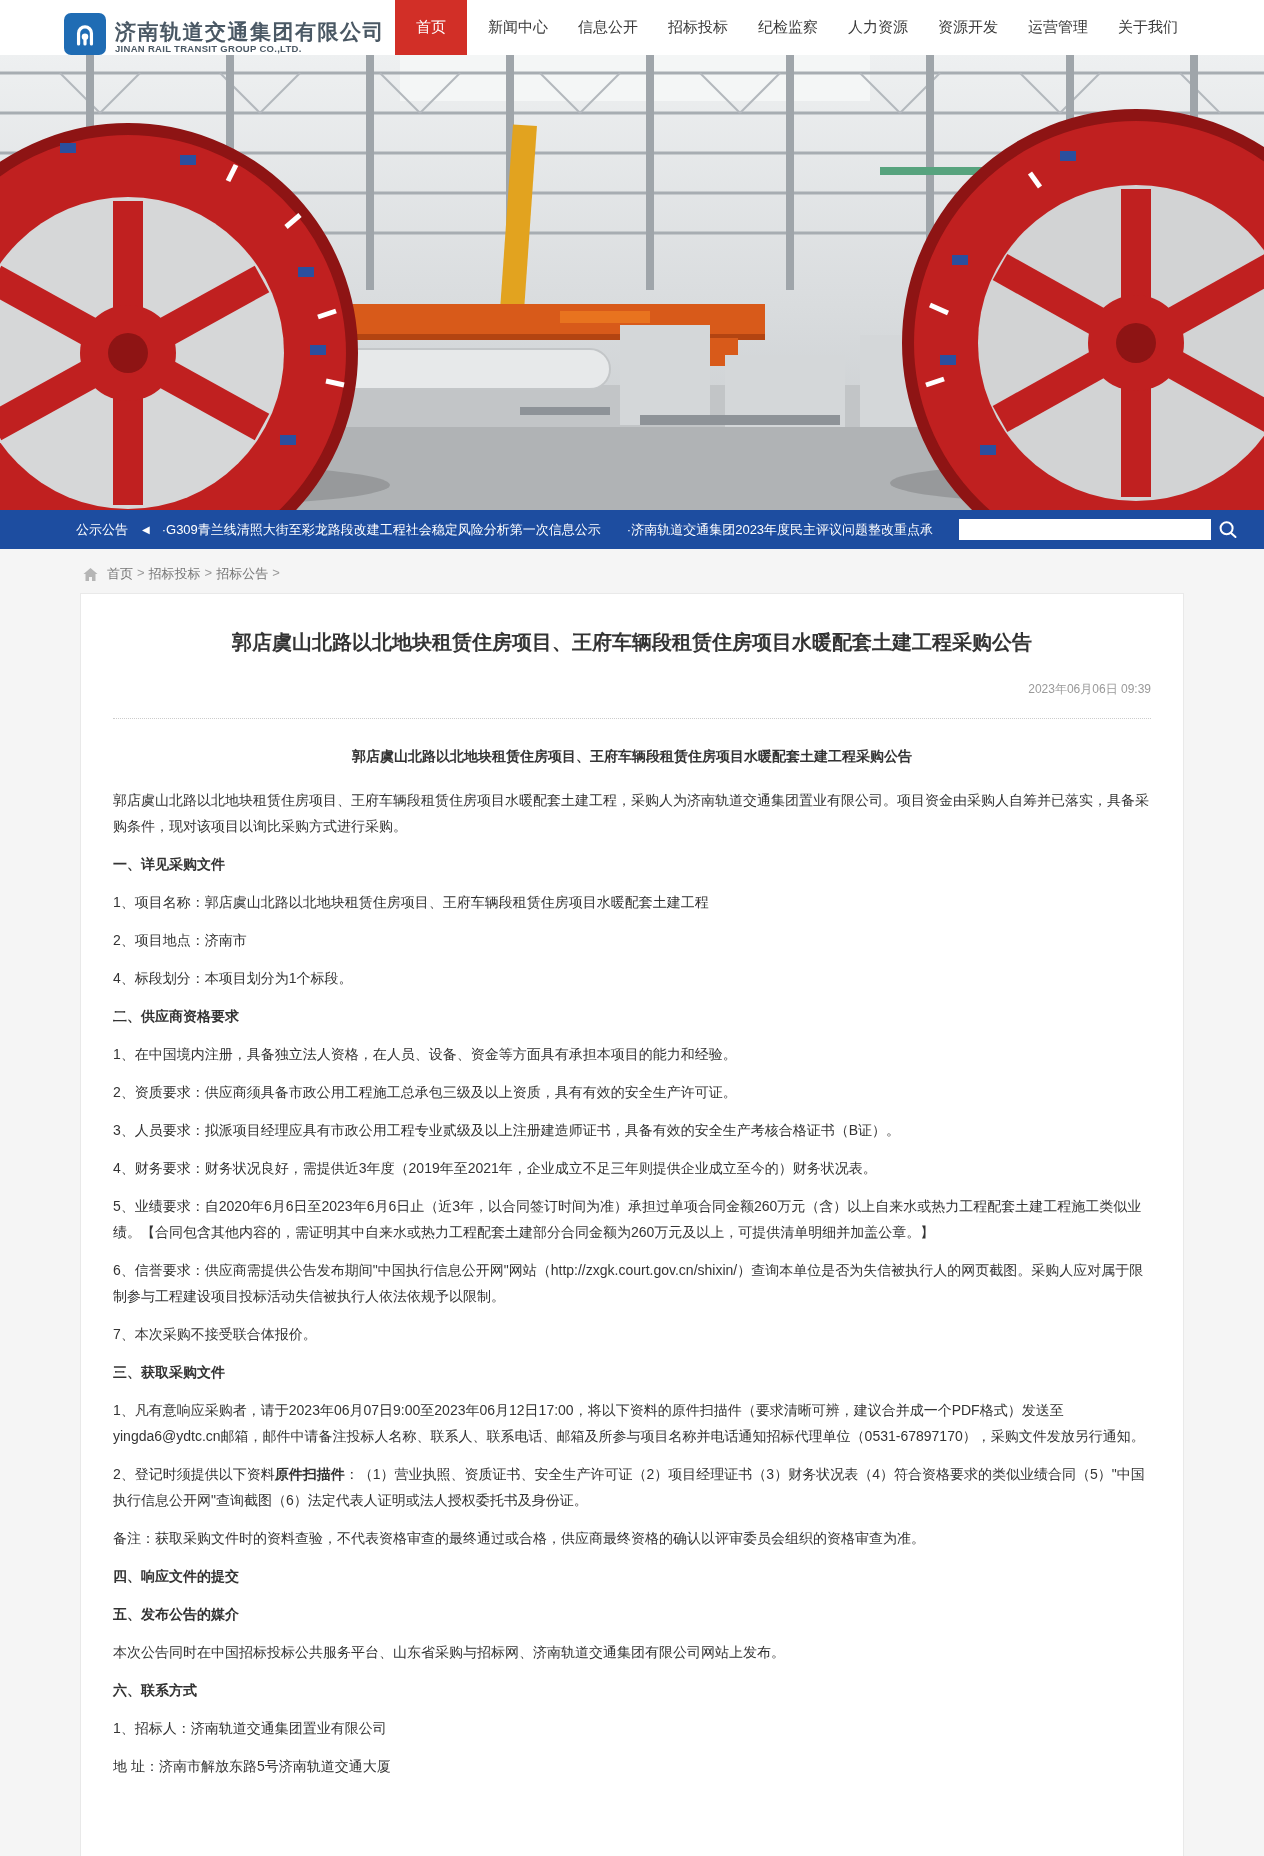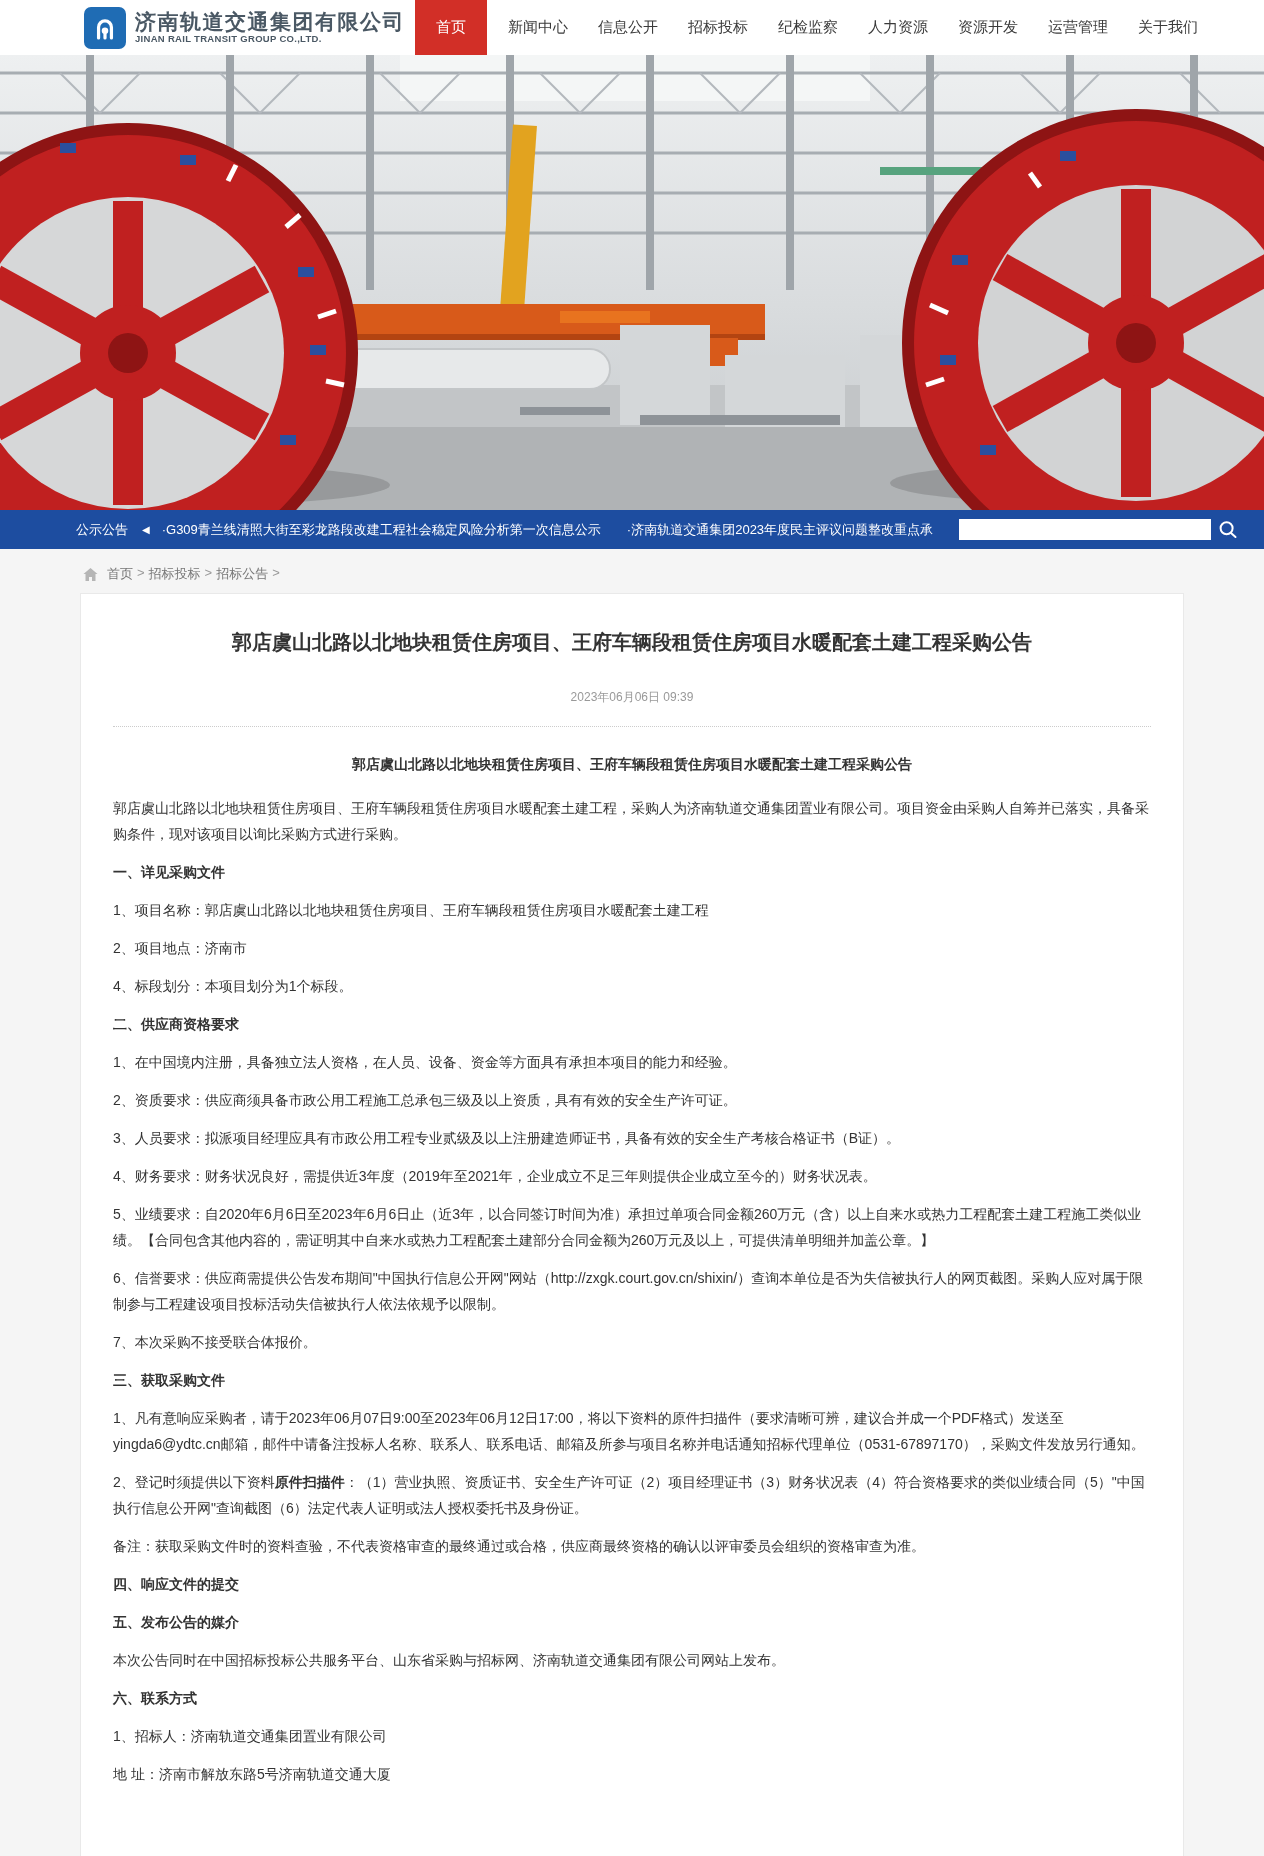--- a/index.html
+++ b/index.html
@@ -6,21 +6,21 @@
   html,body { margin:0; padding:0; }
   body {
     width:1264px;
     background:#ffffff;
     font-family:"Liberation Sans","DejaVu Sans",sans-serif;
     -webkit-font-smoothing:antialiased;
   }
 
   
   .site-header { height:55px; display:flex; align-items:stretch; background:#fff; }
-  .logo { display:flex; align-items:center; gap:9px; padding-left:64px;margin-left:20px; }
+  .logo { display:flex; align-items:flex-end; gap:9px; padding-left:64px; }
   .logo-badge { width:42px; height:42px; background:#1f6cb4; border-radius:7px;
     display:flex; align-items:center; justify-content:center; flex:0 0 auto; }
   .logo-text { display:flex; flex-direction:column; line-height:1.15; }
   .logo-cn { font-size:21px; font-weight:bold; color:#4a5864; letter-spacing:1.5px; }
   .logo-en { font-size:9.5px; font-weight:bold; color:#4a5864; letter-spacing:0.3px; }
   .nav { display:flex; align-items:stretch; margin-left:10px; }
   .nav-item { display:flex; align-items:center; padding:0 15px; font-size:15px;
     color:#3a3a3a; cursor:pointer; white-space:nowrap; }
   .nav-item.active { background:#d22f27; color:#fff; padding:0 21px; margin-right:6px; }
 
@@ -43,21 +43,21 @@
   .breadcrumb { width:1104px; margin:0 auto; padding:16px 2px 10px;
     display:flex; align-items:center; font-size:13px; color:#888; }
   .home-icon { margin-right:8px; display:flex; align-items:center; }
   .crumb { color:#777; cursor:pointer; margin-right:4px; }
   .crumb-sep { color:#999; margin-right:4px; }
 
   .card { width:1104px; margin:0 auto; background:#fff; border:1px solid #e9e9e9;
     padding:30px 32px 100px; }
   .card-title { text-align:center; font-size:20px; font-weight:bold; color:#333;
     margin:4px 0 0; line-height:1.45; }
-  .card-date { text-align:center; font-size:12px; color:#999; margin-top:32px;
+  .card-date { text-align:right; font-size:12px; color:#999; margin-top:24px;
     padding-bottom:20px; border-bottom:1px dotted #ccc; }
   .article-body { margin-top:14px; }
   .blk { font-size:14px; color:#333; line-height:26px; margin:12px 0; }
   .blk.h { font-weight:bold; }
   .blk.center-bold { font-weight:bold; text-align:center; margin:24px 0 18px; }
   .blk .bseg { font-weight:bold; }
 </style>
 </head>
 <body>
 

